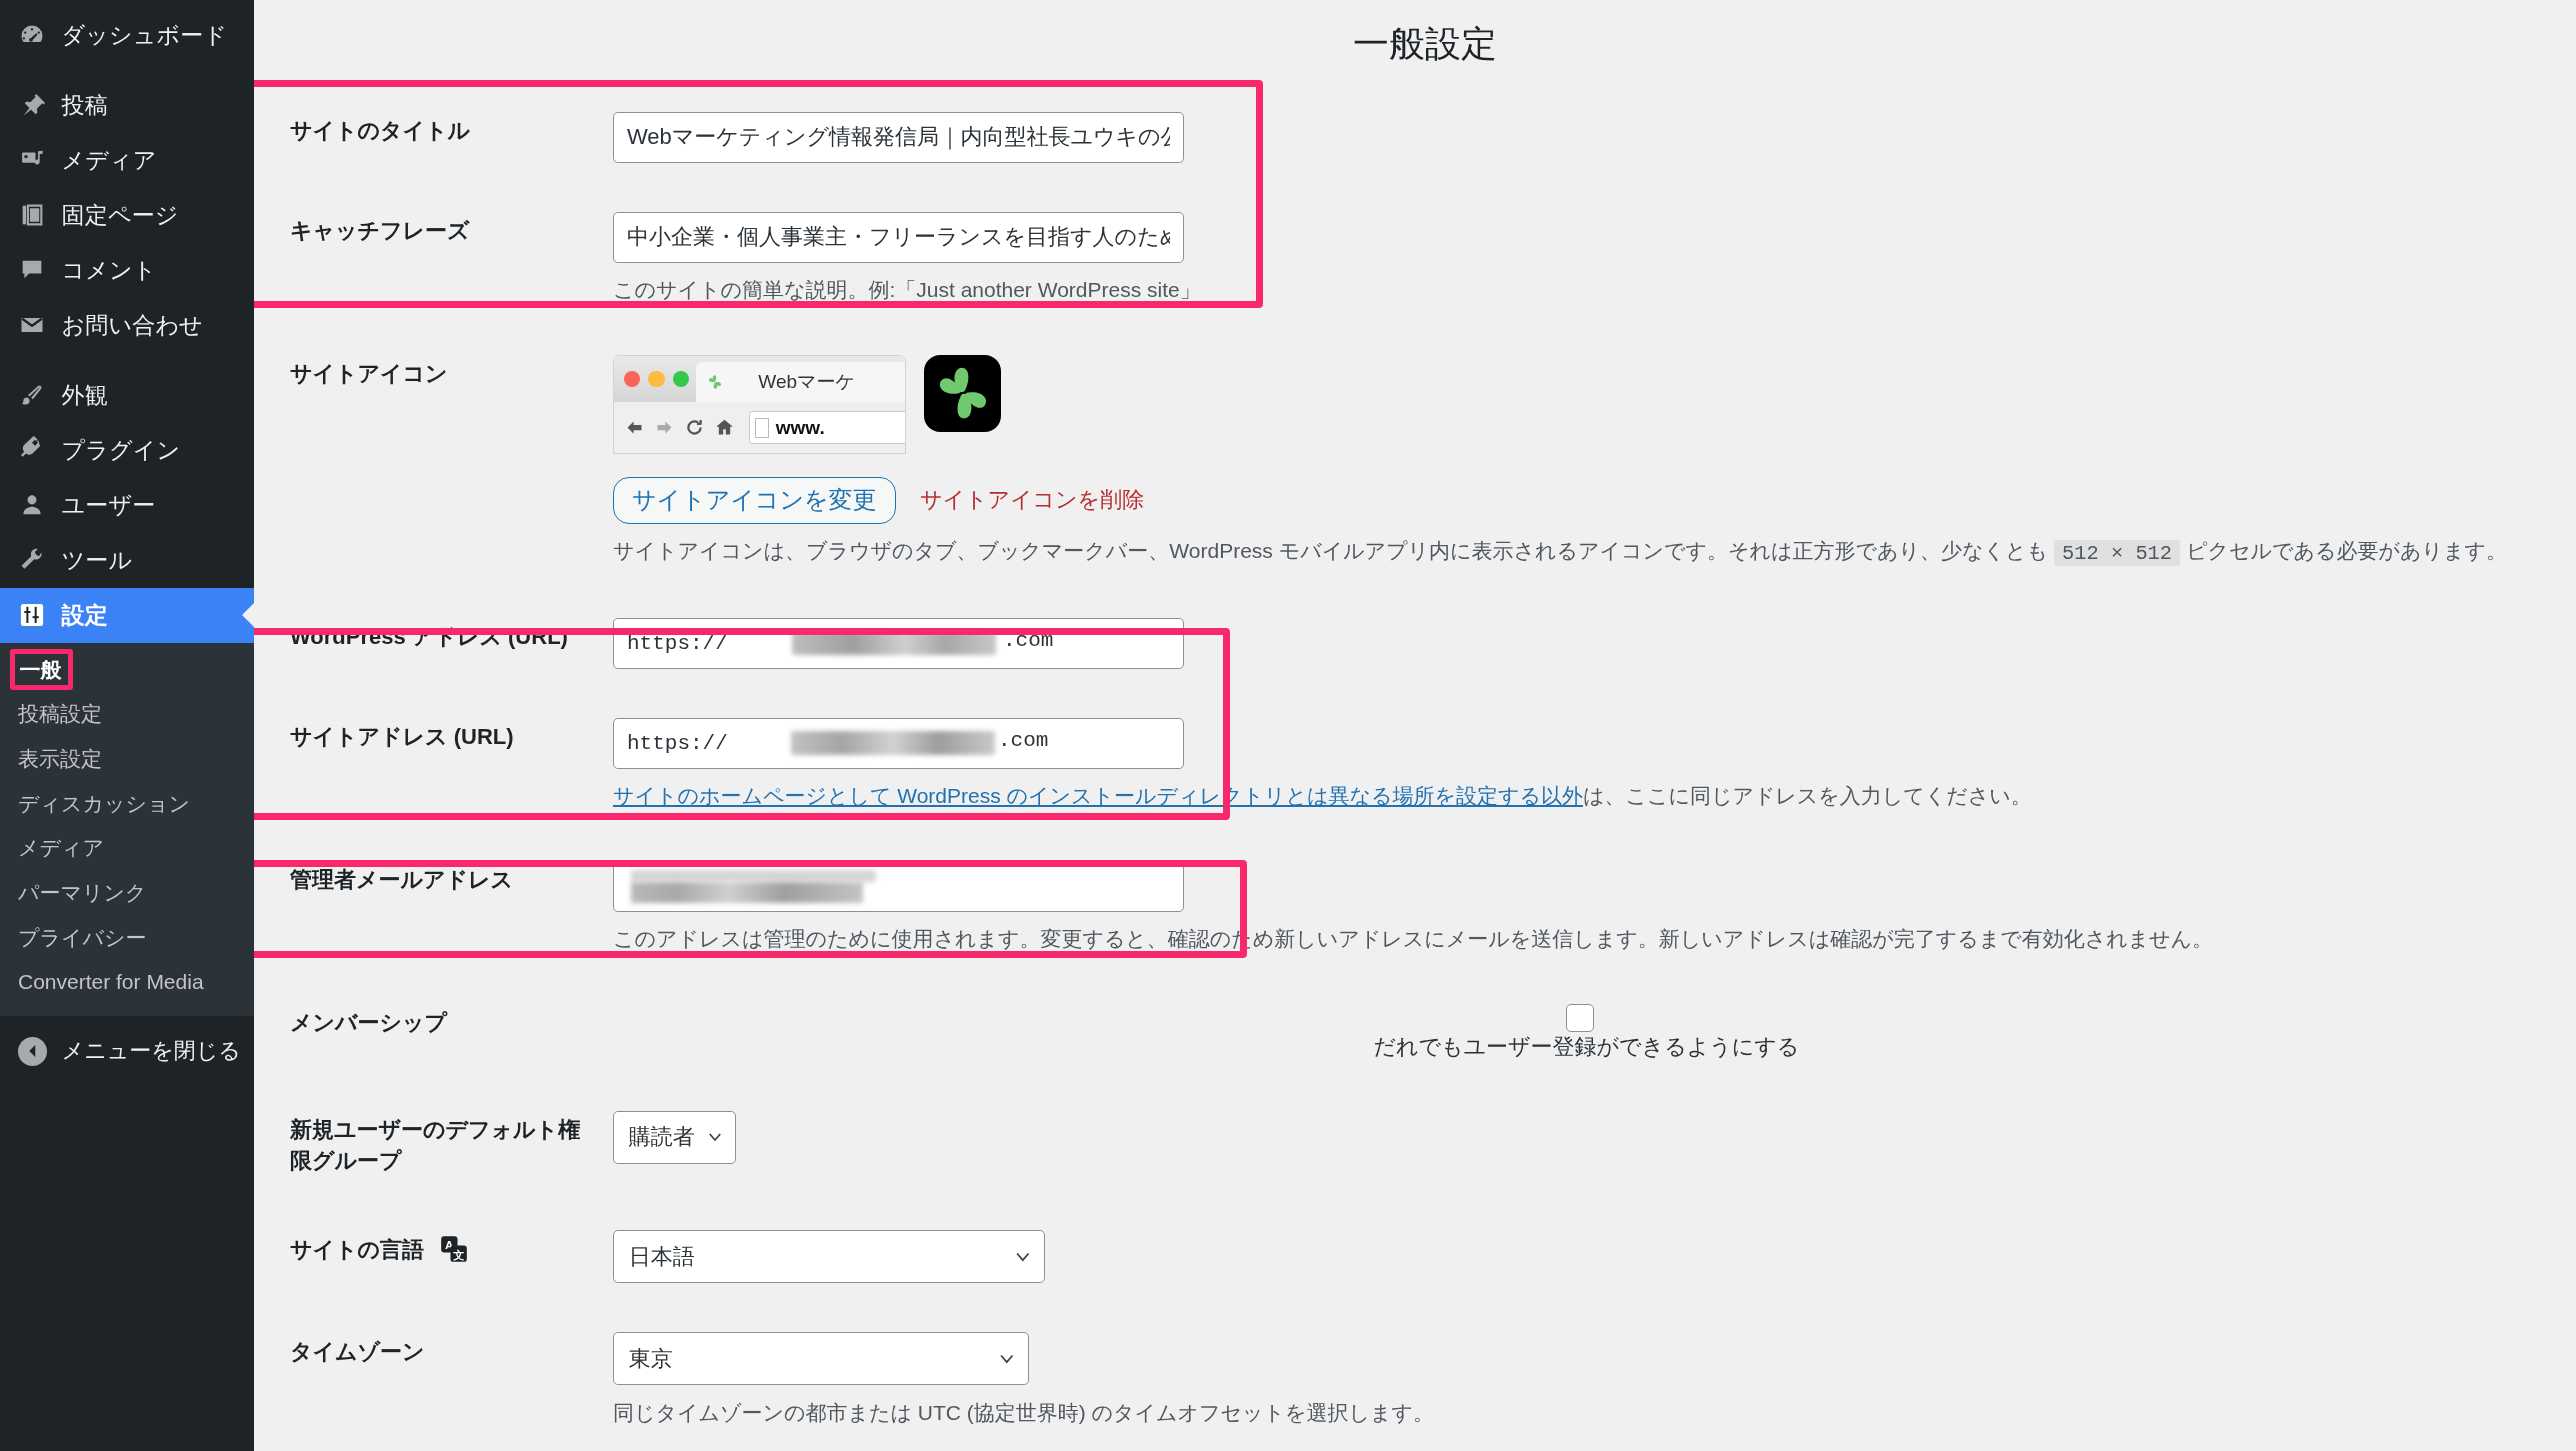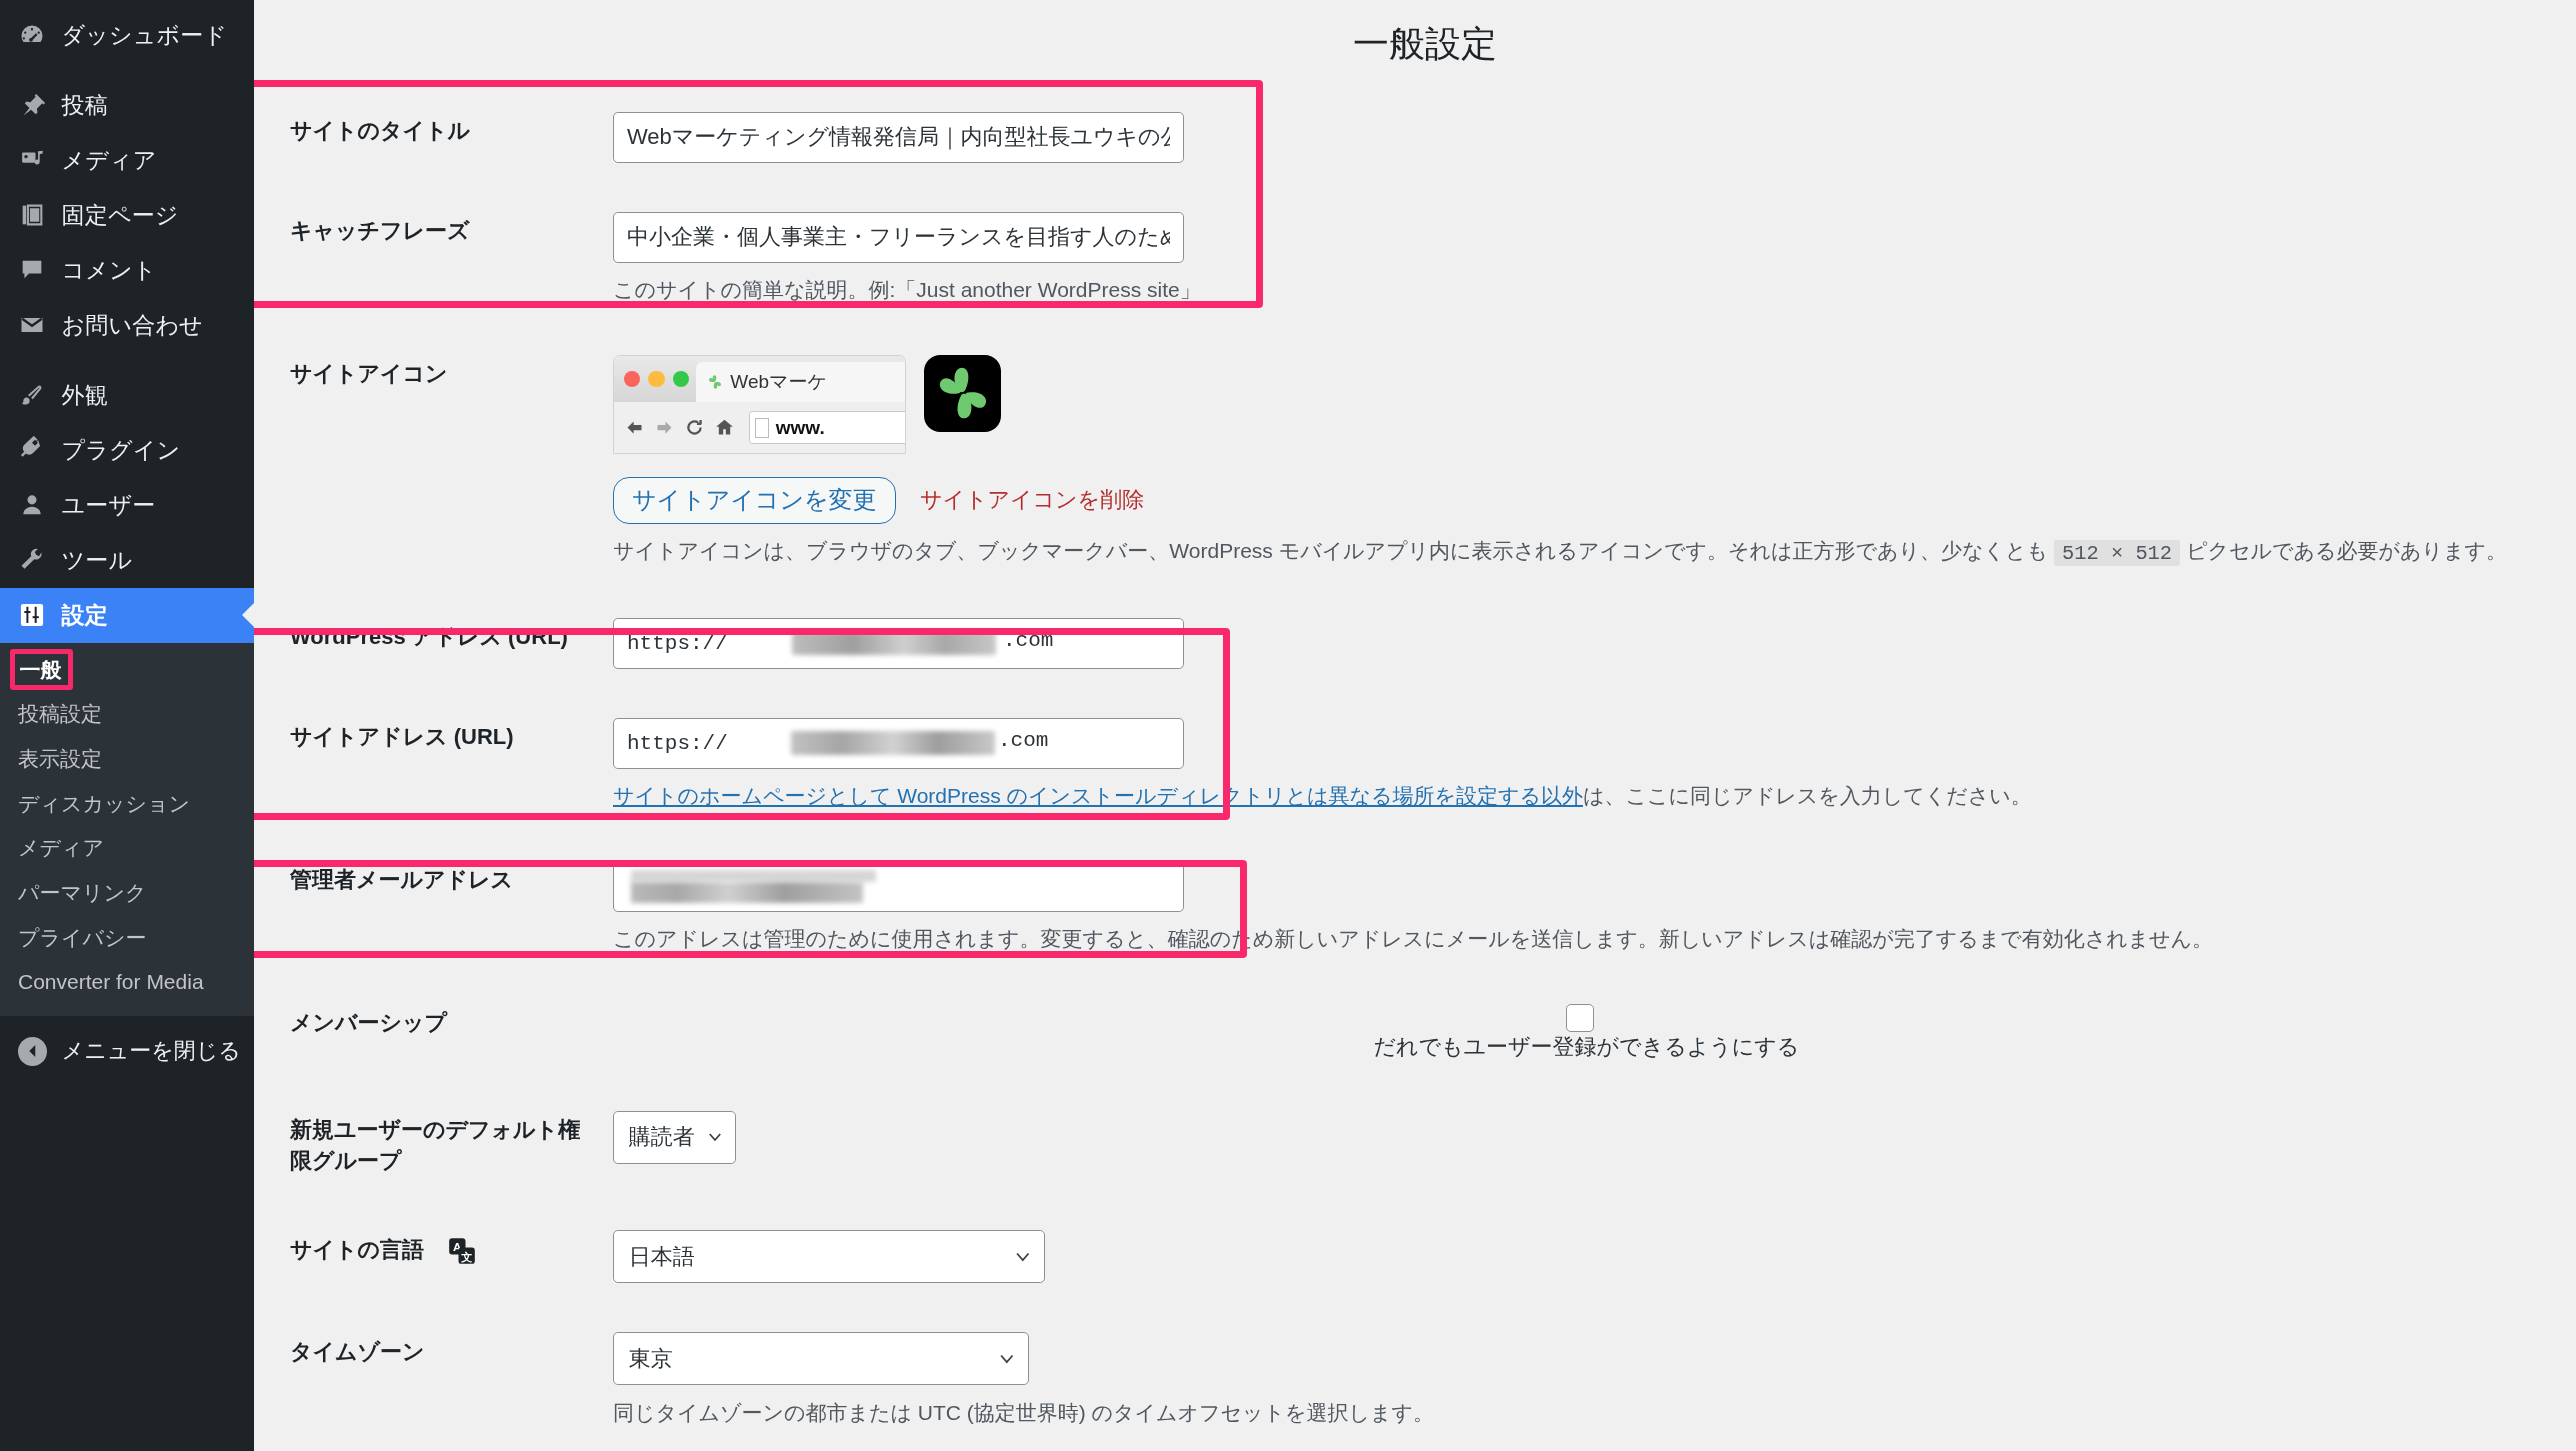--- a/index.html
+++ b/index.html
@@ -214,21 +214,21 @@
   .bc-dot.g { background: #34C84A; }
   .bc-tab {
     position: absolute;
     left: 82px; top: 6.5px; bottom: 0;
     width: 216px;
     background: #F6F6F6;
     border-radius: 6.5px 6.5px 0 0;
     display: flex; align-items: center;
     padding-left: 9.8px;
     font-size: 19px; color: #333;
-    white-space: nowrap; overflow: hidden;
+    white-space: nowrap; overflow: hidden; gap: 28px;
   }
   .bc-tab .fav { flex: 0 0 18px; margin-right: 6.5px; line-height: 0; }
   .bc-toolbar {
     height: 52px;
     background: #EFEFEF;
     display: flex; align-items: center;
     padding-left: 9.8px;
     gap: 9px;
   }
   .bc-toolbar .tb-ic { color: #555; line-height: 0; }
@@ -307,21 +307,21 @@
     display: inline-flex;
     align-items: center;
     padding: 0 11.4px 0 14.7px;
     cursor: pointer;
     white-space: nowrap;
   }
   .sel .caret { margin-left: auto; padding-left: 11.4px; line-height: 0; }
   .sel.w530 { width: 432px; }
   .sel.w390 { width: 318px; }
 
-  .lang-label { display: inline-flex; align-items: flex-end; gap: 24px; }
+  .lang-label { display: inline-flex; align-items: flex-start; gap: 16px; }
   .translate-badge {
     display:inline-block;
     width: 28px; height: 28px;
     line-height: 0;
   }
 
   
   .hlbox {
     position: absolute;
     border: 7.3px solid #F9286A;

